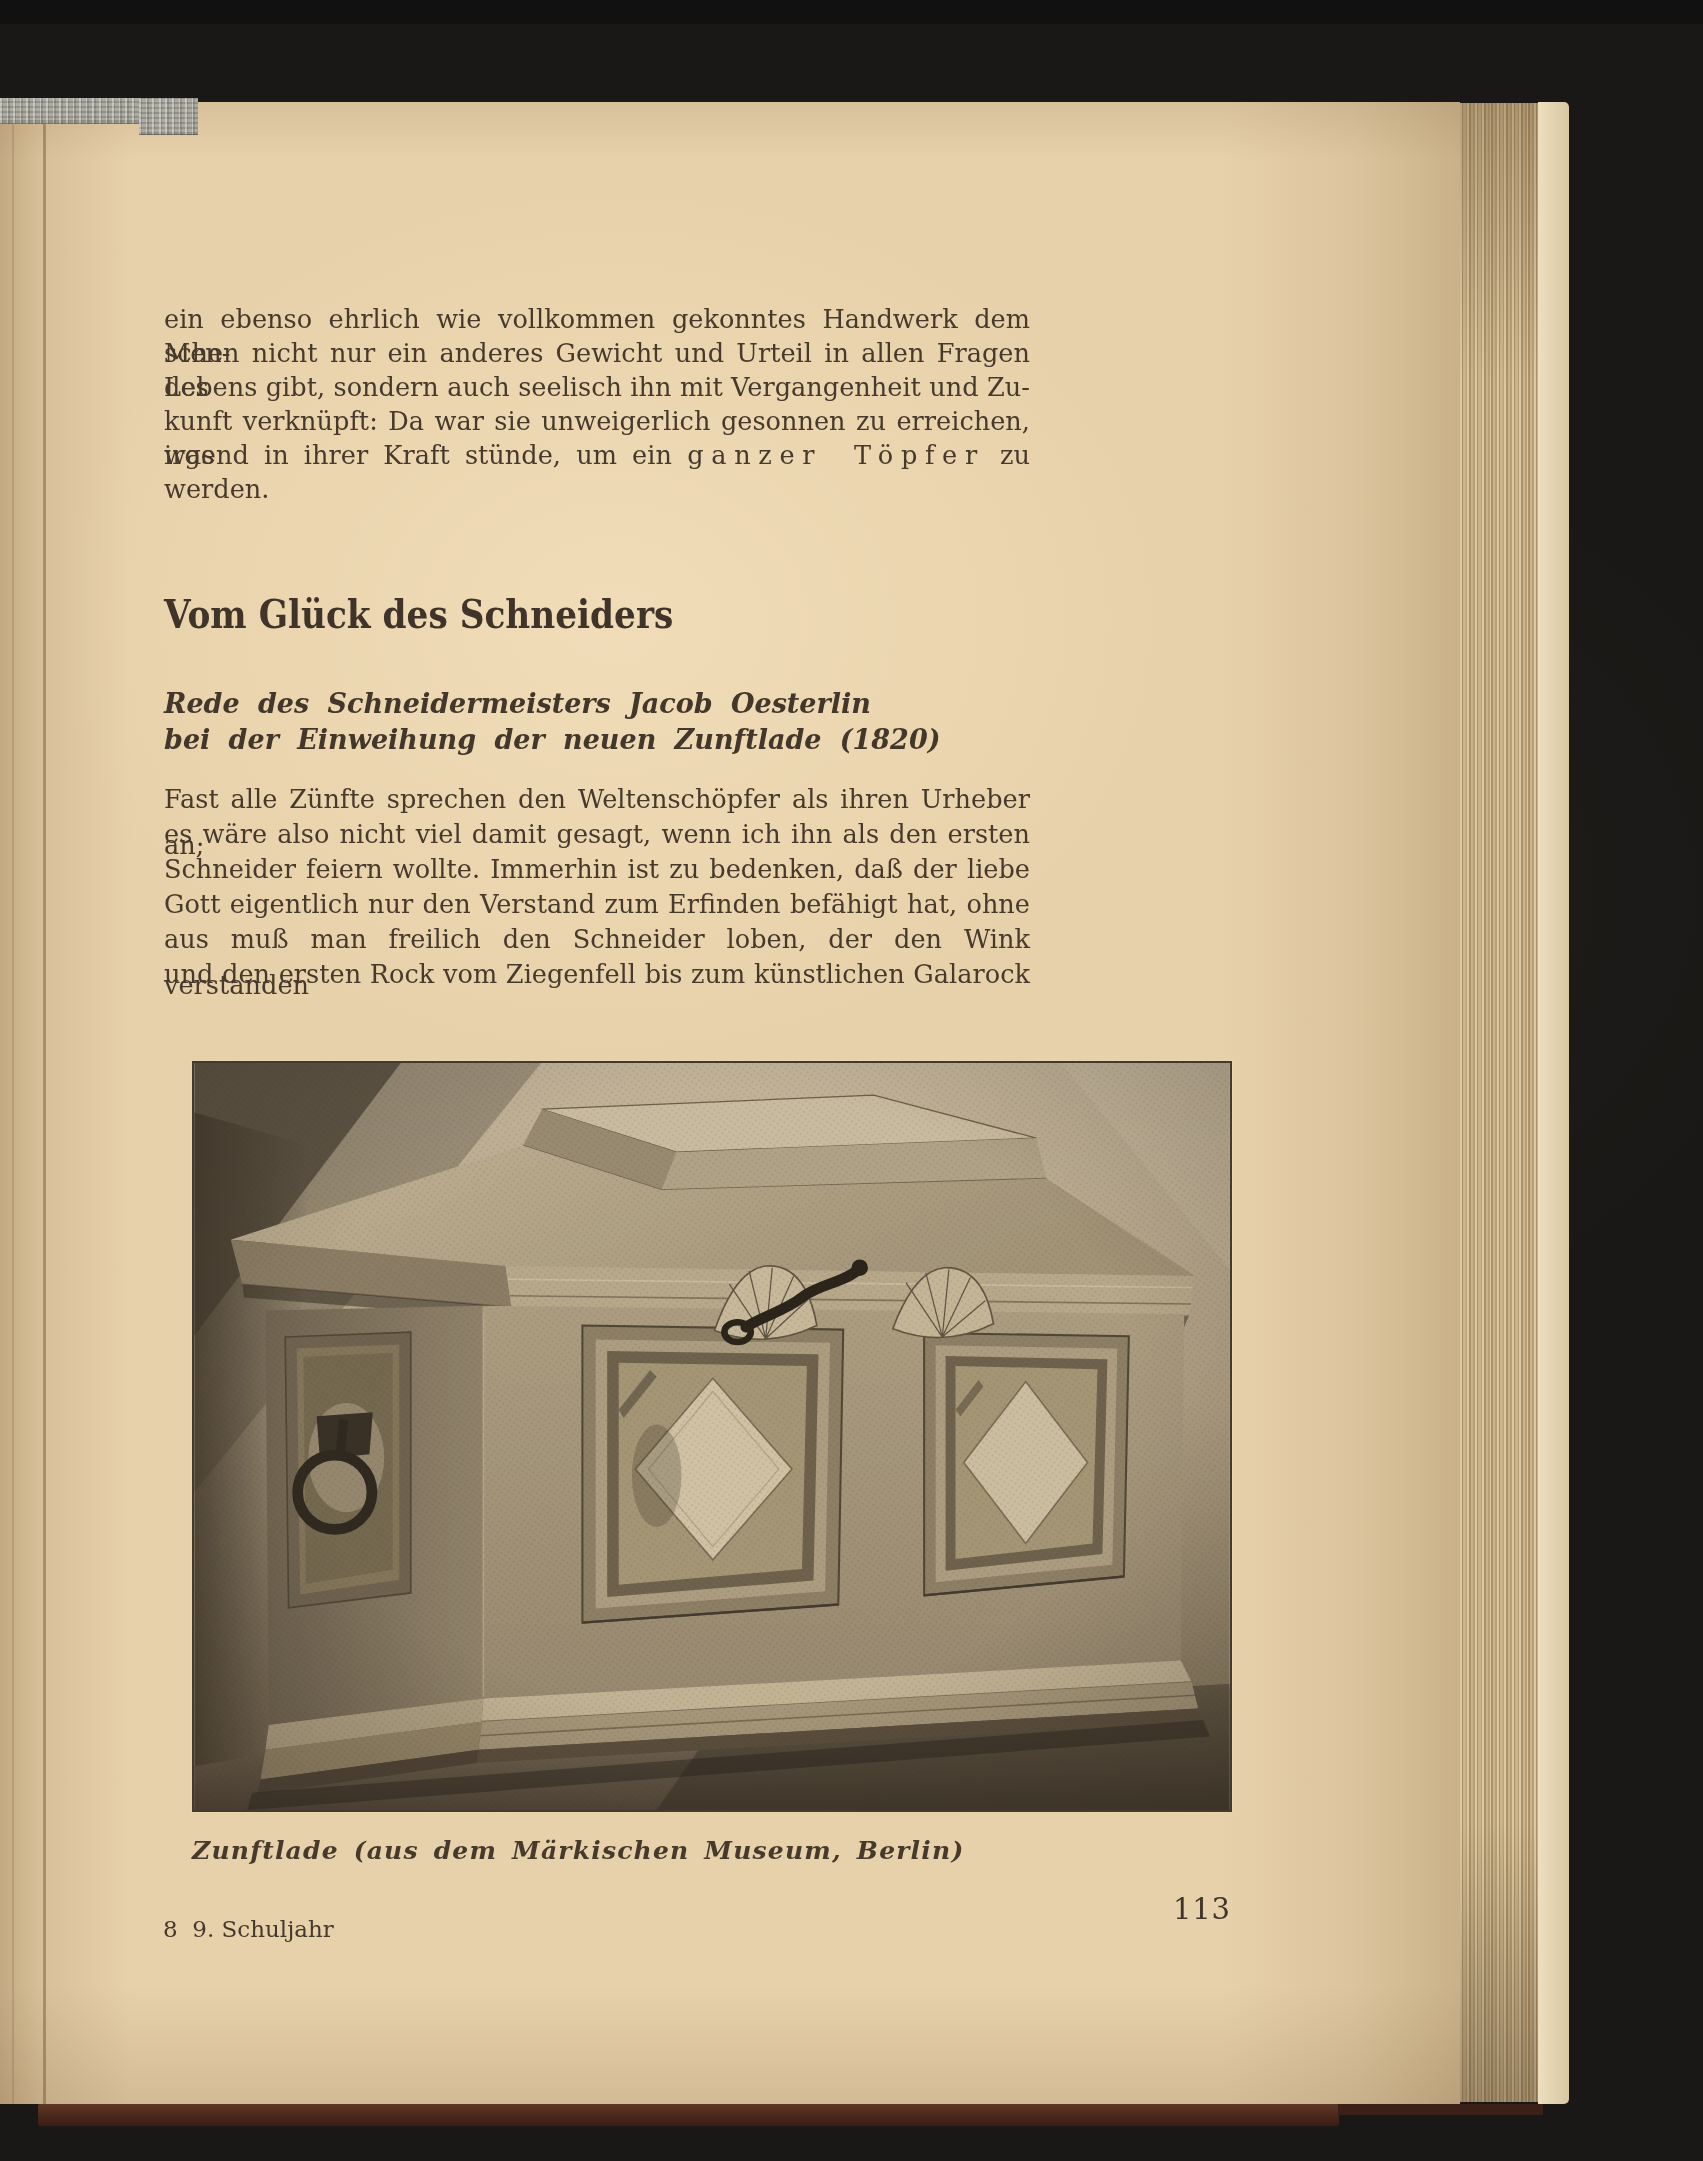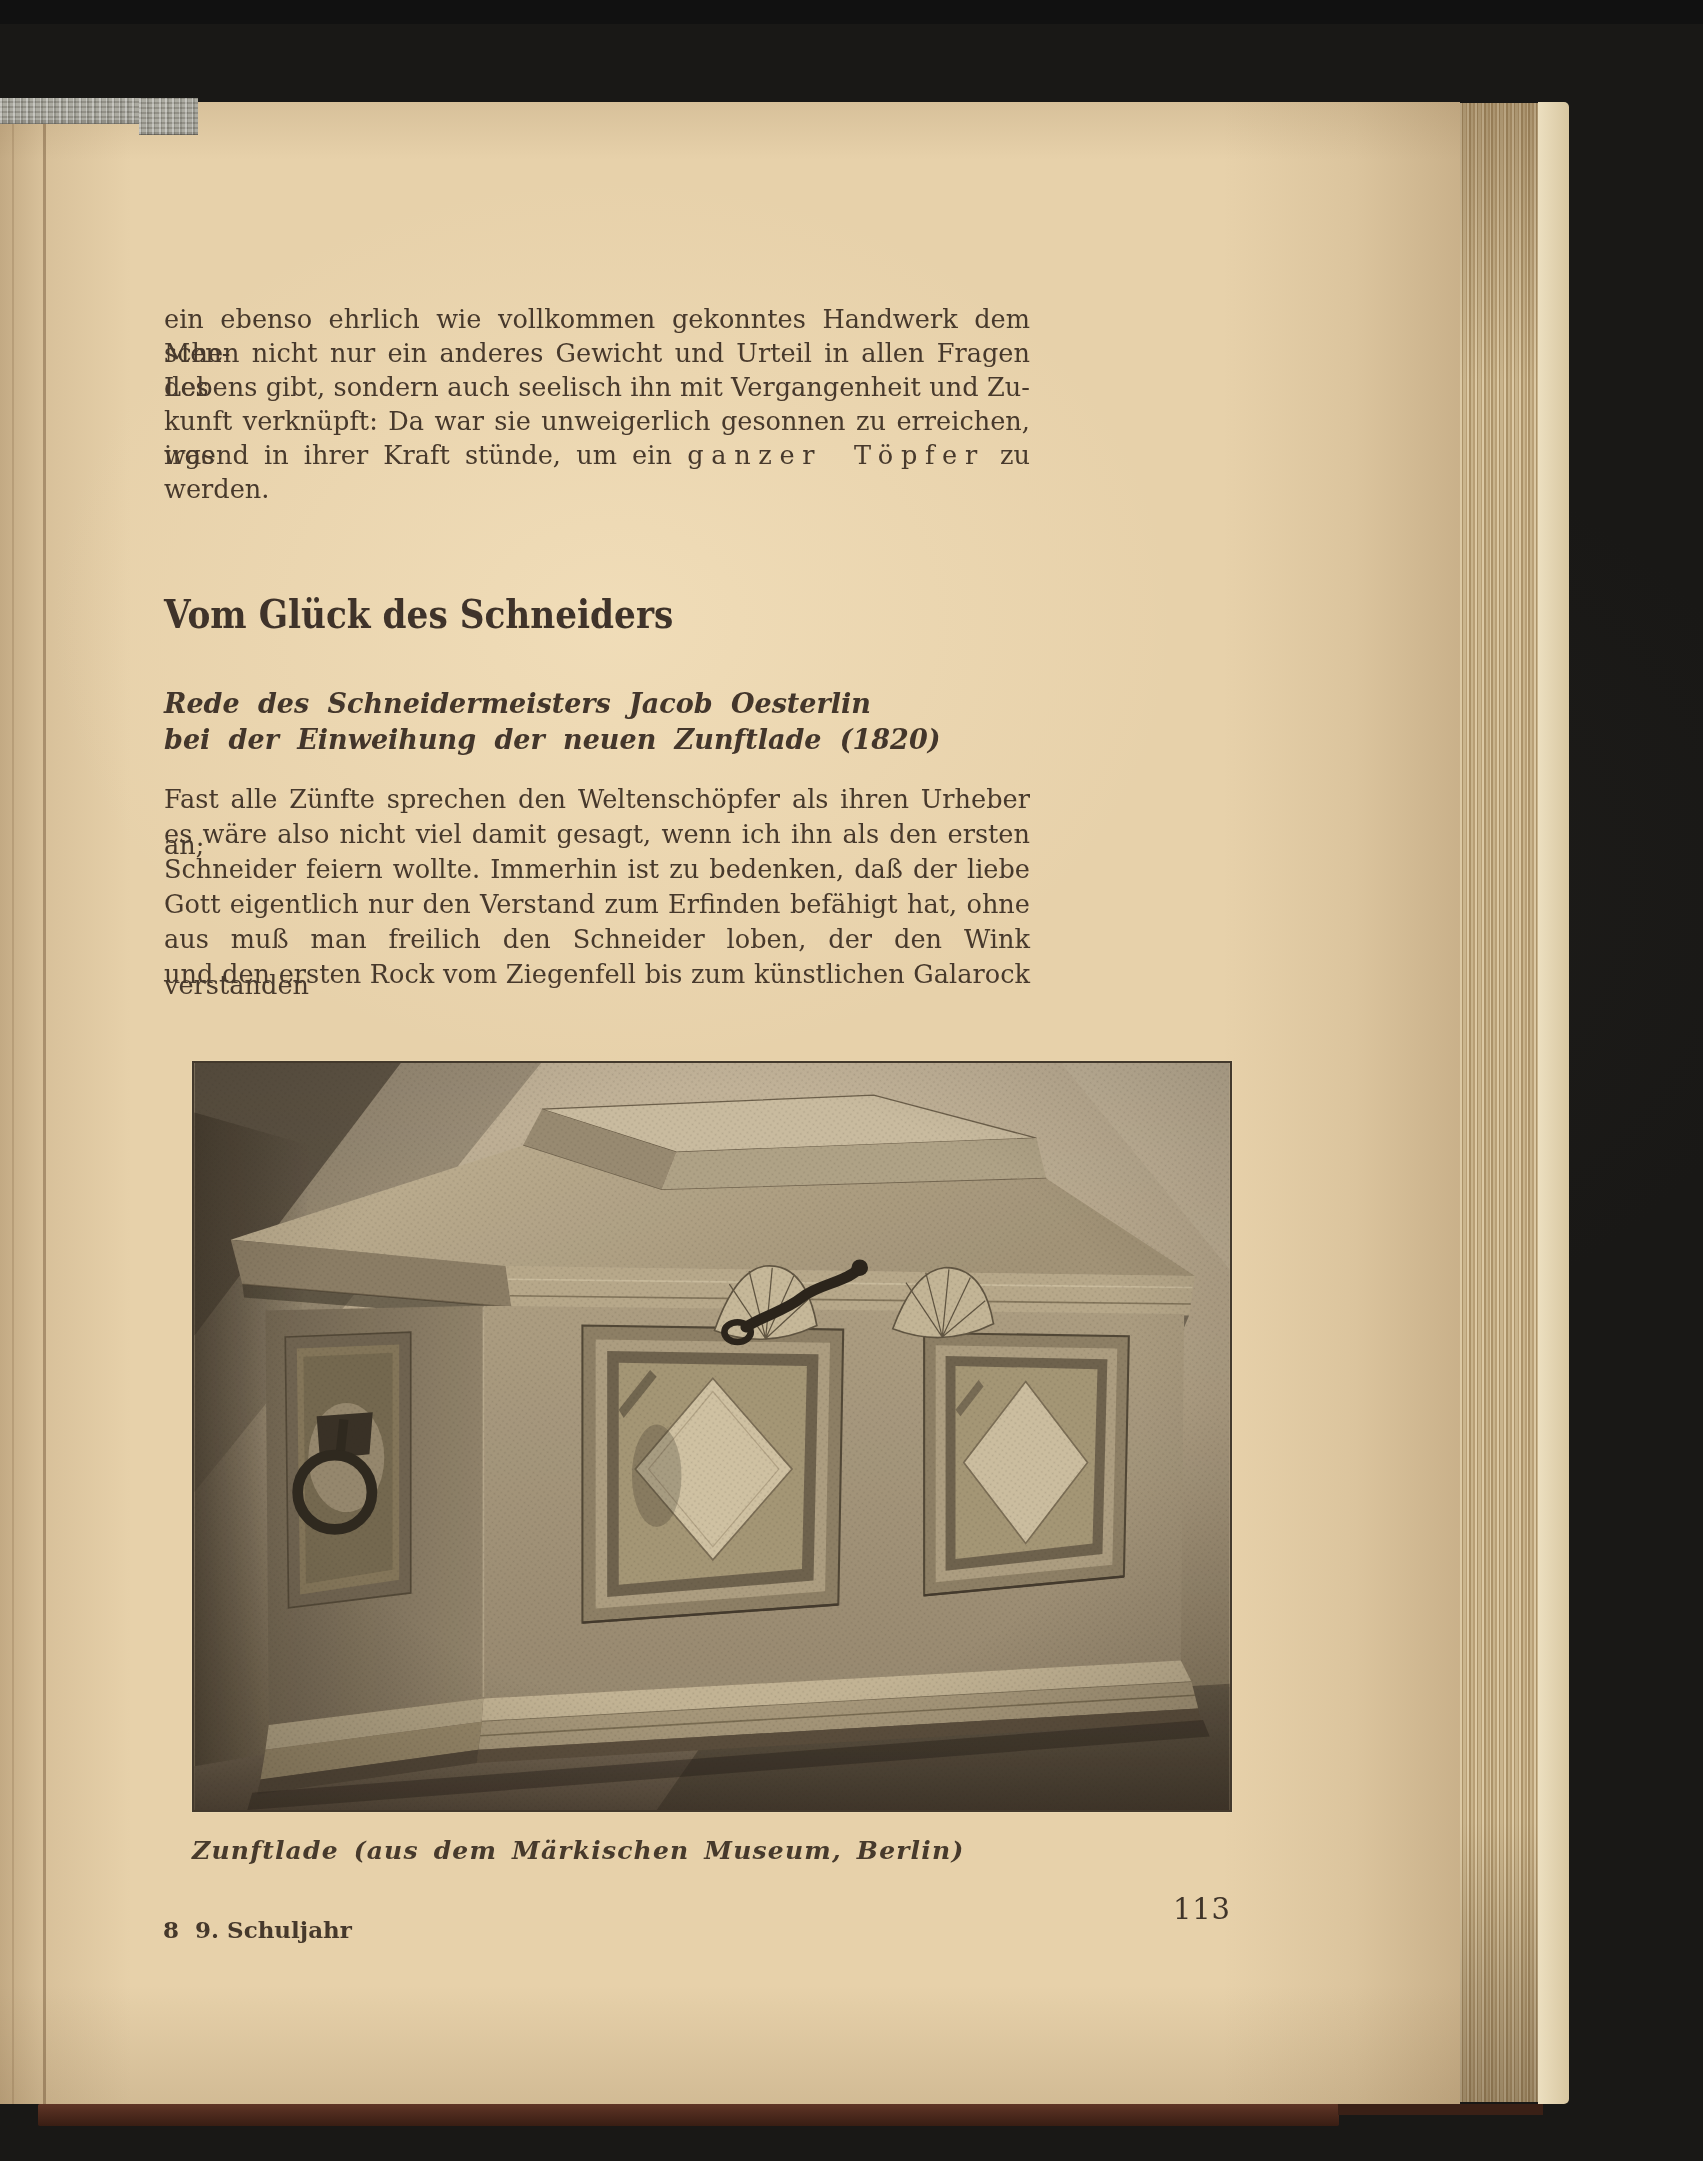--- a/index.html
+++ b/index.html
@@ -73,21 +73,21 @@
     position:absolute;left:192px;top:1037px;width:1036px;height:747px;margin:0;
     border:2.5px solid #43392c;box-shadow:0 0 0 0.8px rgba(240,226,196,.35);
     background:#b3a487;
   }
   .photo svg{display:block;width:1036px;height:747px;}
   .caption{
     position:absolute;left:192px;top:1812px;width:1041px;text-align:left;
     font-size:25px;font-style:italic;font-weight:bold;color:#473a2c;
     letter-spacing:1.2px;word-spacing:5px;
   }
-  .imprint{position:absolute;left:163px;top:1892px;font-size:23px;color:#46392c;white-space:pre;font-weight:bold;}
+  .imprint{position:absolute;left:163px;top:1892px;font-size:23px;color:#46392c;white-space:pre;}
   .pagenum{position:absolute;left:1173px;top:1868px;font-size:29px;color:#40352a;letter-spacing:0.8px;}
 </style>
 </head>
 <body>
 
 <div class="scene">
 
   <div class="sheet"></div>
   <div class="crease crease-1"></div>
   <div class="crease crease-2"></div>

